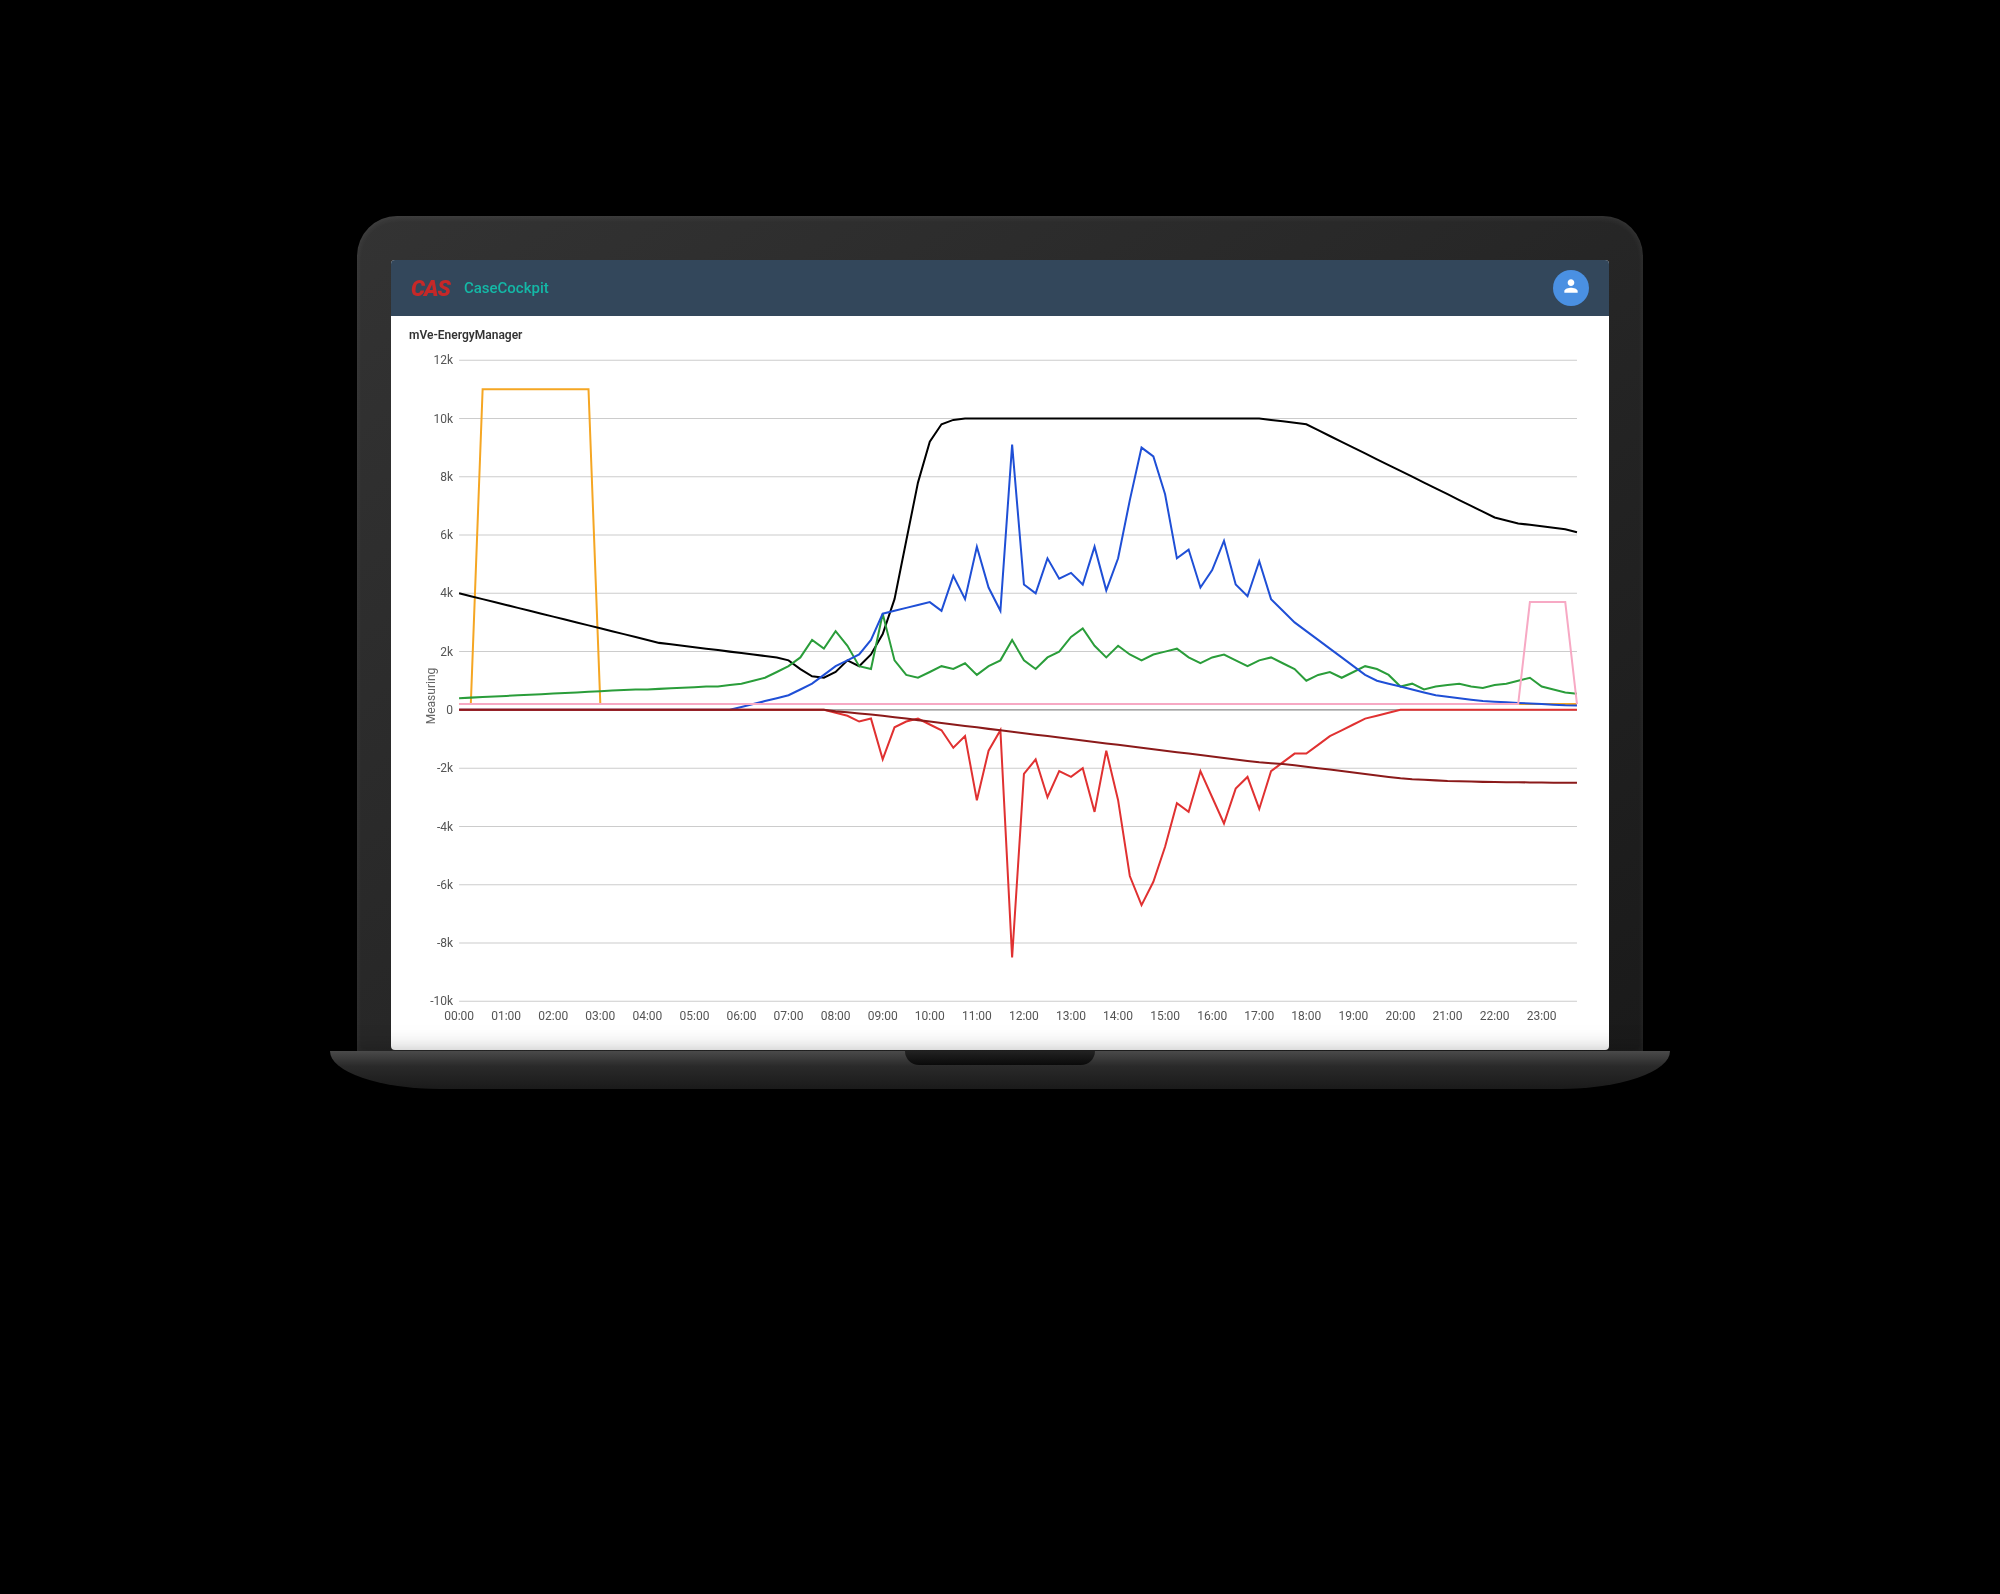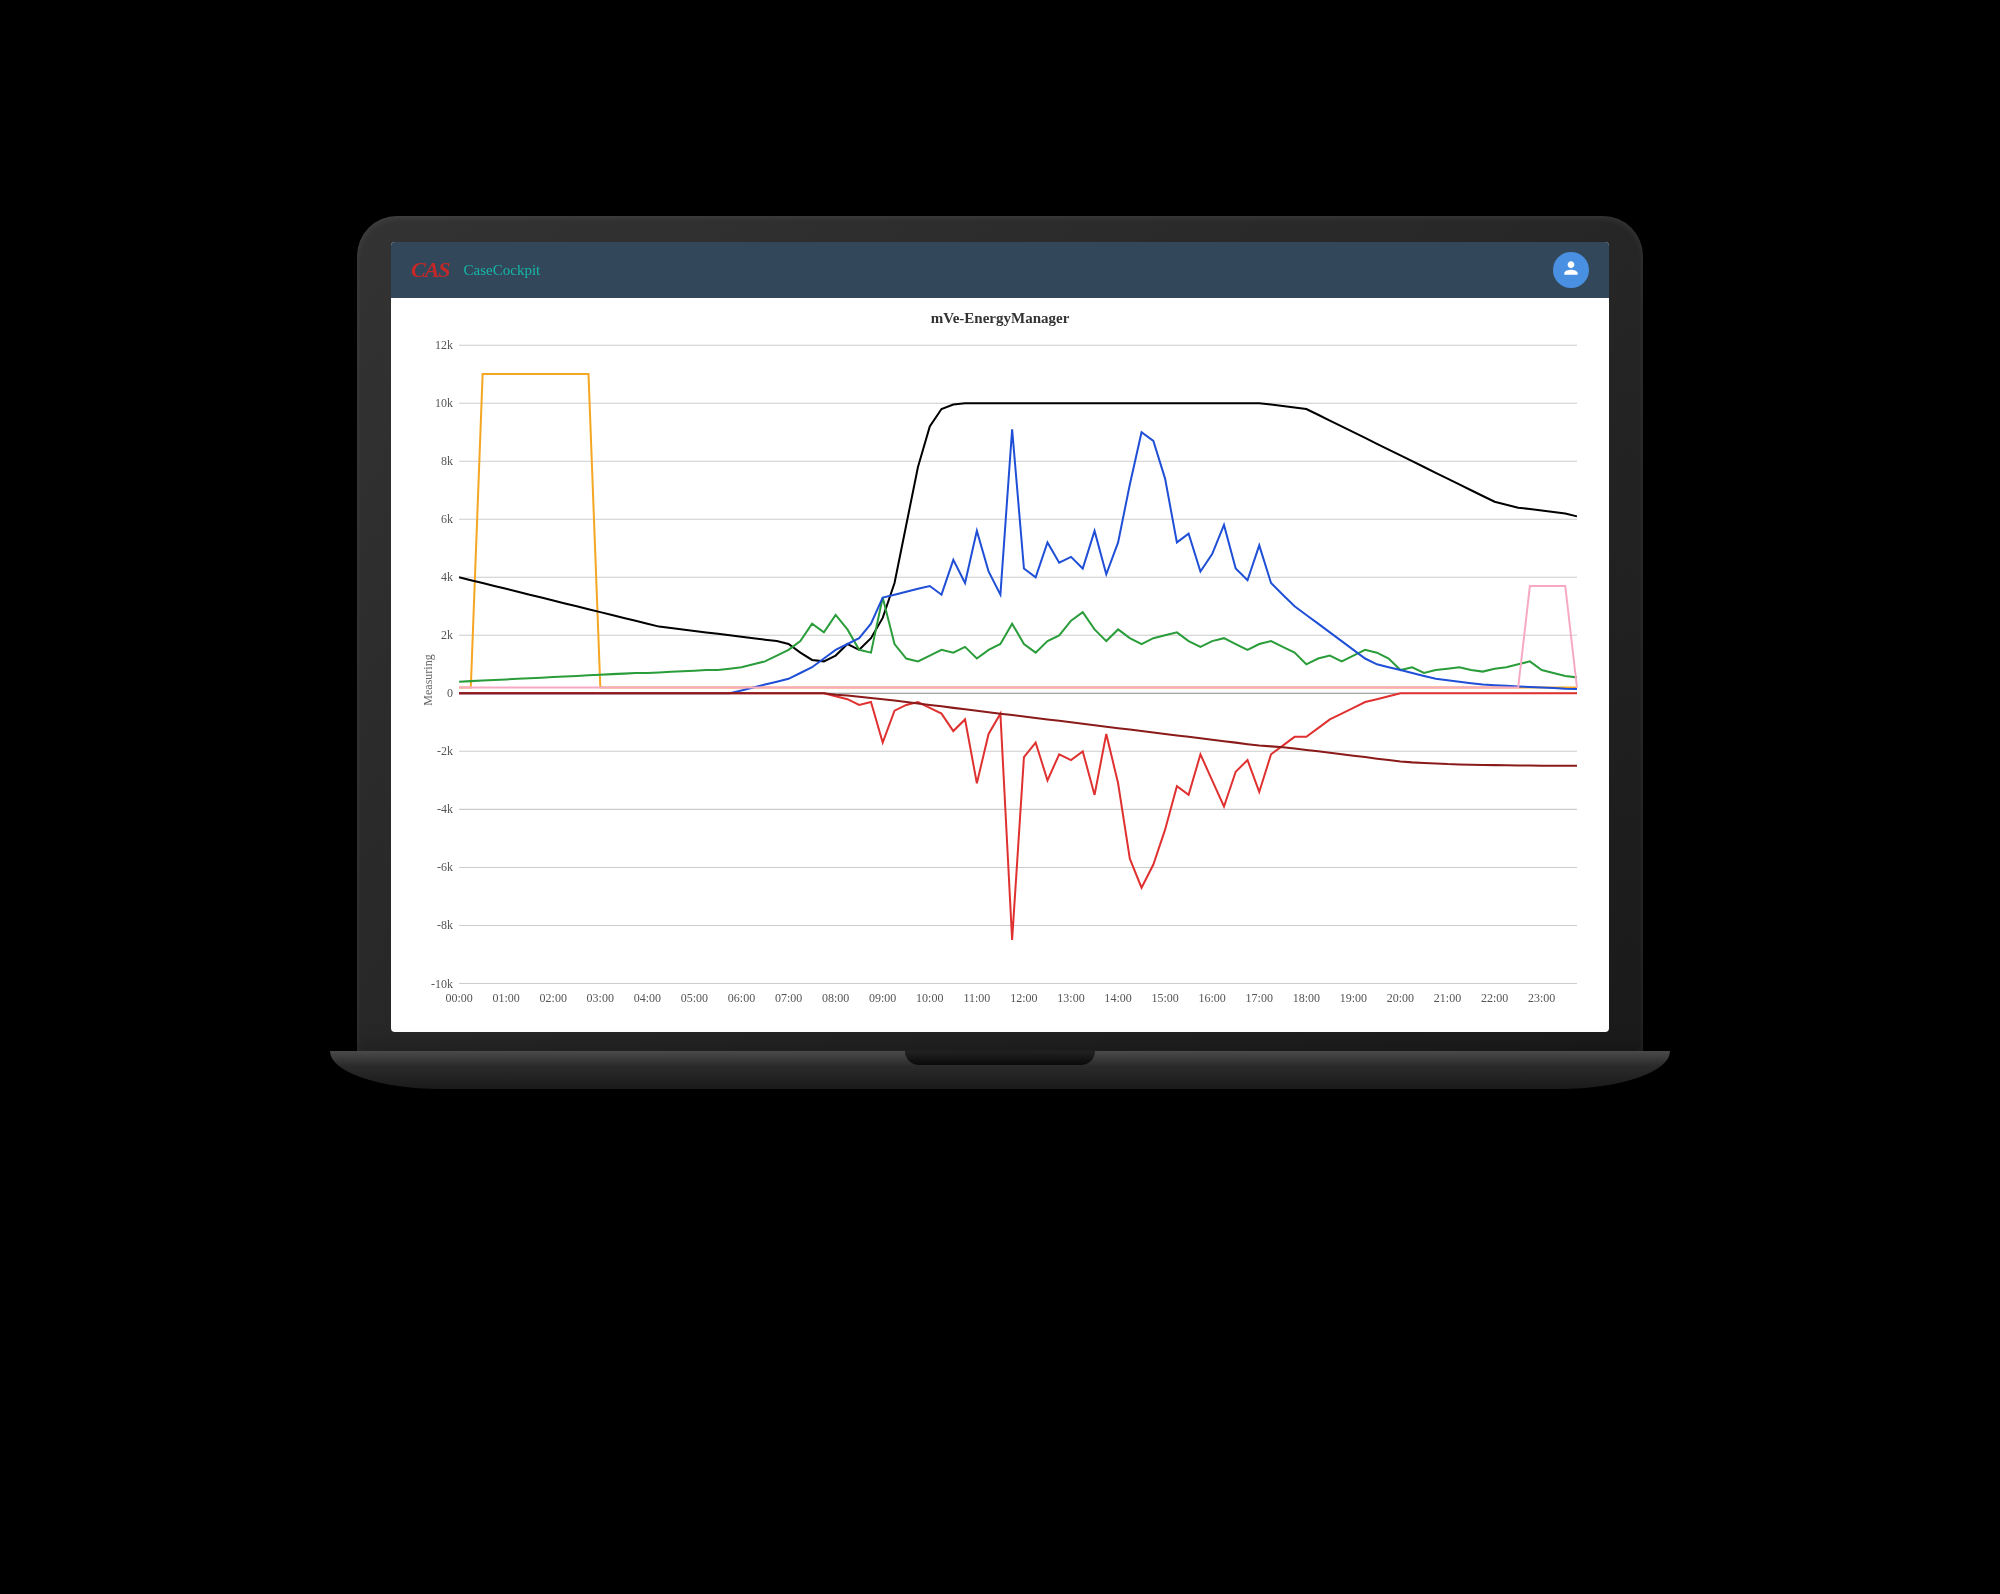--- a/index.html
+++ b/index.html
@@ -16,24 +16,23 @@
       top: 216px;
       width: 1340px;
       height: 950px;
     }
     .laptop-screen-bezel {
       width: 1286px;
       height: 835px;
       margin: 0 auto;
       background: linear-gradient(145deg, #333, #1a1a1a);
       border-radius: 40px 40px 0 0;
-      padding: 26px 34px 0 34px;
+      padding: 44px 34px 0 34px;
       box-shadow: inset 0 2px 6px rgba(255,255,255,0.08);
       position: relative;
-      font-family: Liberation Serif, serif;
     }
     .laptop-screen {
       width: 100%;
       height: 790px;
       background: #fff;
       border-radius: 4px;
       overflow: hidden;
       position: relative;
     }
     .laptop-base {
@@ -89,22 +88,22 @@
     }
     .user-avatar svg { width: 20px; height: 20px; fill: #fff; }
 
     .chart-container {
       padding: 12px 18px 8px 18px;
       height: calc(100% - 56px);
       display: flex;
       flex-direction: column;
     }
     .chart-title {
-      text-align: center;
-      font-size: 15px;
+      text-align: left;
+      font-size: 12px;
       font-weight: 600;
       color: #333;
       margin-bottom: 8px;
     }
     .chart-area {
       flex: 1;
       position: relative;
     }
     .chart-area svg {
       width: 100%;

